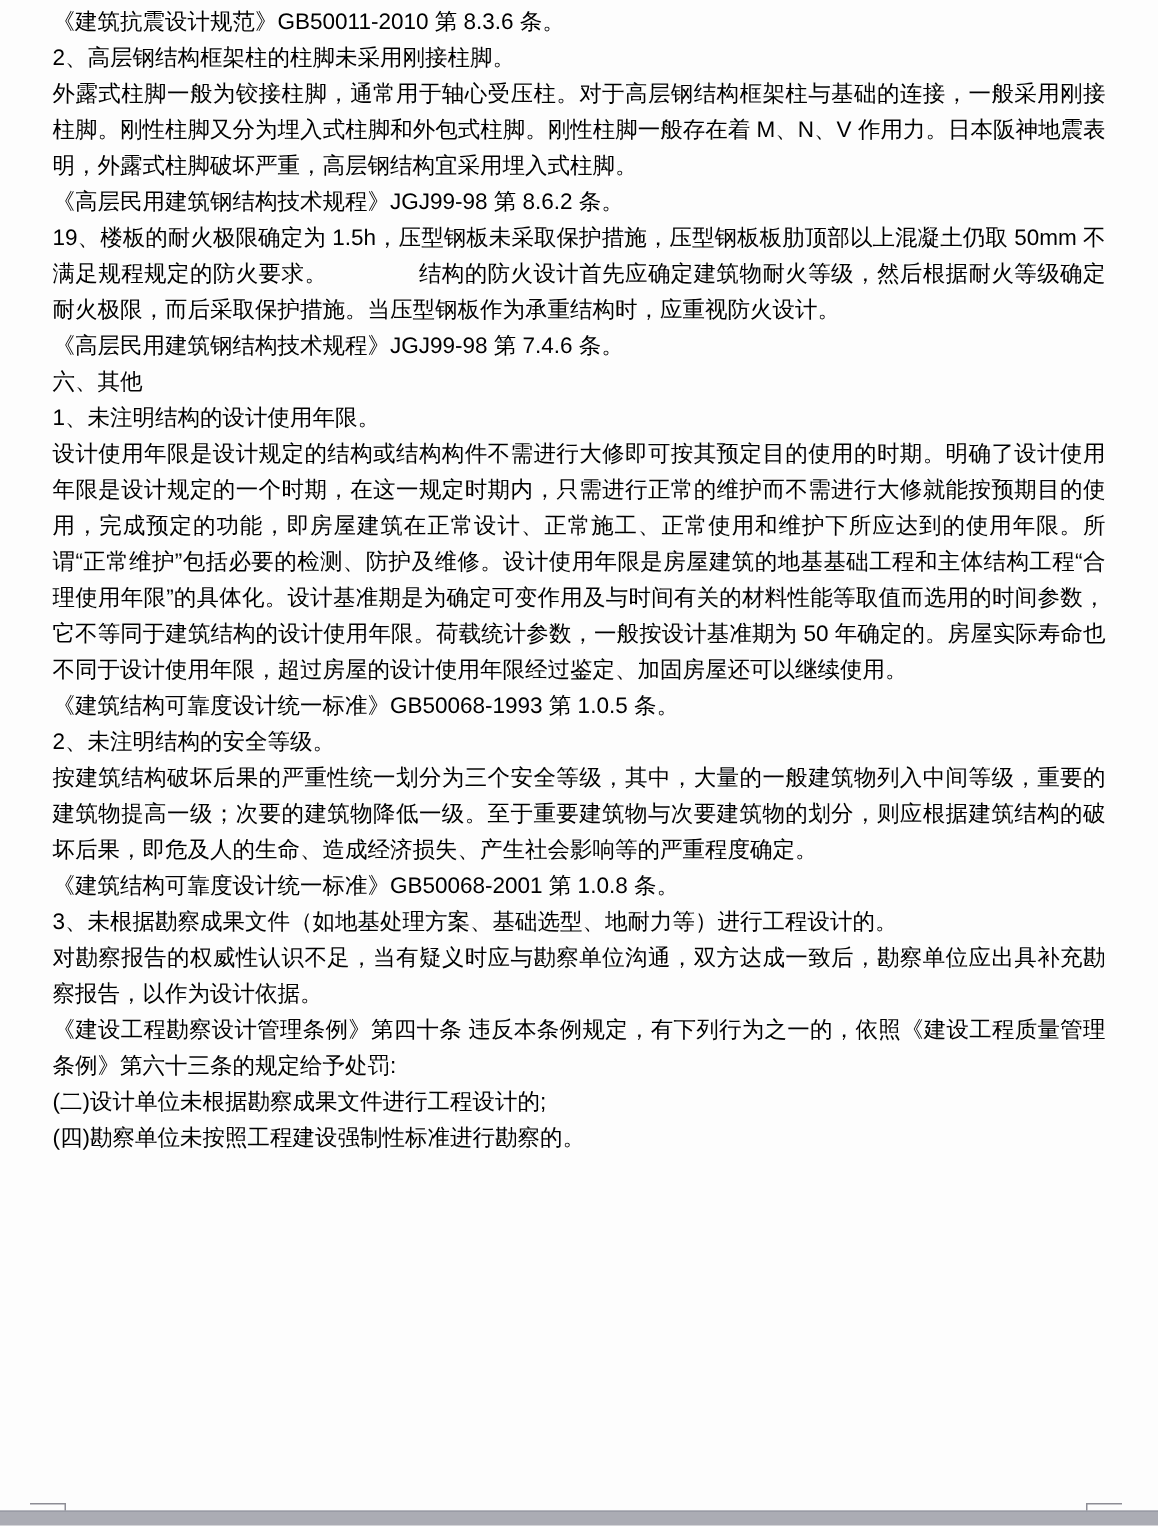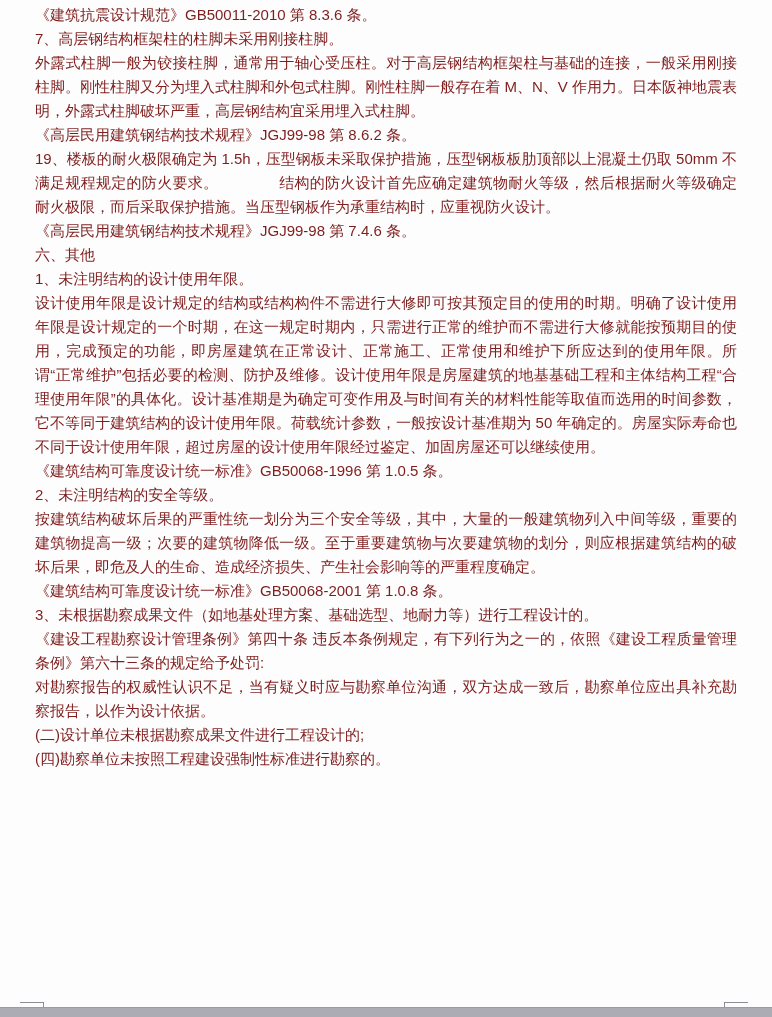--- a/index.html
+++ b/index.html
@@ -12,21 +12,21 @@
   }
   .page { position: absolute; inset: 0; }
   .content {
     position: absolute;
     top: 3px; left: 35px; right: 35px;
   }
   .content p {
     margin: 0;
     font-size: 15px;
     line-height: 24px;
-    color: #7f1d1d;
+    color: #000000;
     text-align: justify;
     word-break: break-all;
   }
   .page-gap {
     position: absolute;
     left: 0; right: 0; bottom: 0;
     height: 9px;
     background: #abacb4;
     border-top: 1px solid #999ba5;
   }
@@ -45,35 +45,35 @@
     border-top: 1px solid #8d8d95;
     border-left: 1px solid #8d8d95;
   }
 </style>
 </head>
 <body>
 
 <div class="page">
   <div class="content">
     <p>《建筑抗震设计规范》GB50011-2010 第 8.3.6 条。</p>
-    <p>7、高层钢结构框架柱的柱脚未采用刚接柱脚。</p>
+    <p>2、高层钢结构框架柱的柱脚未采用刚接柱脚。</p>
     <p>外露式柱脚一般为铰接柱脚，通常用于轴心受压柱。对于高层钢结构框架柱与基础的连接，一般采用刚接柱脚。刚性柱脚又分为埋入式柱脚和外包式柱脚。刚性柱脚一般存在着 M、N、V 作用力。日本阪神地震表明，外露式柱脚破坏严重，高层钢结构宜采用埋入式柱脚。</p>
     <p>《高层民用建筑钢结构技术规程》JGJ99-98 第 8.6.2 条。</p>
     <p>19、楼板的耐火极限确定为 1.5h，压型钢板未采取保护措施，压型钢板板肋顶部以上混凝土仍取 50mm 不满足规程规定的防火要求。　　　　结构的防火设计首先应确定建筑物耐火等级，然后根据耐火等级确定耐火极限，而后采取保护措施。当压型钢板作为承重结构时，应重视防火设计。</p>
     <p>《高层民用建筑钢结构技术规程》JGJ99-98 第 7.4.6 条。</p>
     <p>六、其他</p>
     <p>1、未注明结构的设计使用年限。</p>
     <p>设计使用年限是设计规定的结构或结构构件不需进行大修即可按其预定目的使用的时期。明确了设计使用年限是设计规定的一个时期，在这一规定时期内，只需进行正常的维护而不需进行大修就能按预期目的使用，完成预定的功能，即房屋建筑在正常设计、正常施工、正常使用和维护下所应达到的使用年限。所谓“正常维护”包括必要的检测、防护及维修。设计使用年限是房屋建筑的地基基础工程和主体结构工程“合理使用年限”的具体化。设计基准期是为确定可变作用及与时间有关的材料性能等取值而选用的时间参数，它不等同于建筑结构的设计使用年限。荷载统计参数，一般按设计基准期为 50 年确定的。房屋实际寿命也不同于设计使用年限，超过房屋的设计使用年限经过鉴定、加固房屋还可以继续使用。</p>
-    <p>《建筑结构可靠度设计统一标准》GB50068-1996 第 1.0.5 条。</p>
+    <p>《建筑结构可靠度设计统一标准》GB50068-1993 第 1.0.5 条。</p>
     <p>2、未注明结构的安全等级。</p>
     <p>按建筑结构破坏后果的严重性统一划分为三个安全等级，其中，大量的一般建筑物列入中间等级，重要的建筑物提高一级；次要的建筑物降低一级。至于重要建筑物与次要建筑物的划分，则应根据建筑结构的破坏后果，即危及人的生命、造成经济损失、产生社会影响等的严重程度确定。</p>
     <p>《建筑结构可靠度设计统一标准》GB50068-2001 第 1.0.8 条。</p>
     <p>3、未根据勘察成果文件（如地基处理方案、基础选型、地耐力等）进行工程设计的。</p>
+    <p>对勘察报告的权威性认识不足，当有疑义时应与勘察单位沟通，双方达成一致后，勘察单位应出具补充勘察报告，以作为设计依据。</p>
     <p>《建设工程勘察设计管理条例》第四十条 违反本条例规定，有下列行为之一的，依照《建设工程质量管理条例》第六十三条的规定给予处罚:</p>
-    <p>对勘察报告的权威性认识不足，当有疑义时应与勘察单位沟通，双方达成一致后，勘察单位应出具补充勘察报告，以作为设计依据。</p>
     <p>(二)设计单位未根据勘察成果文件进行工程设计的;</p>
     <p>(四)勘察单位未按照工程建设强制性标准进行勘察的。</p>
   </div>
 
   <div class="crop-mark left"></div>
   <div class="crop-mark right"></div>
   <div class="page-gap"></div>
 </div>
 
 </body></html>

